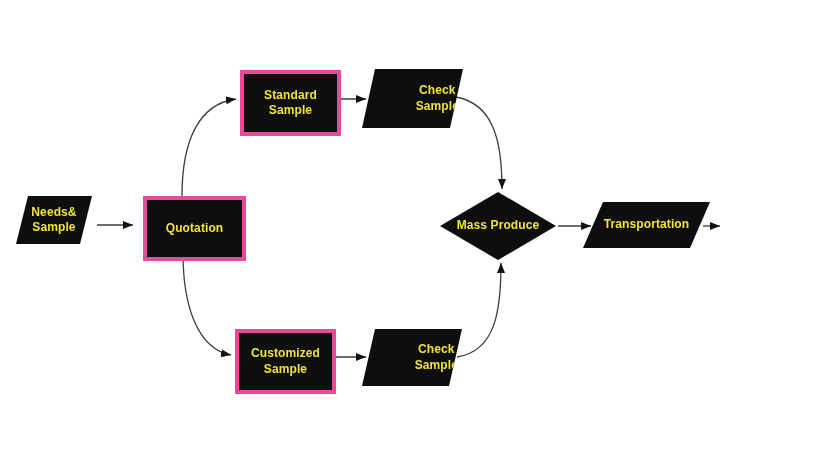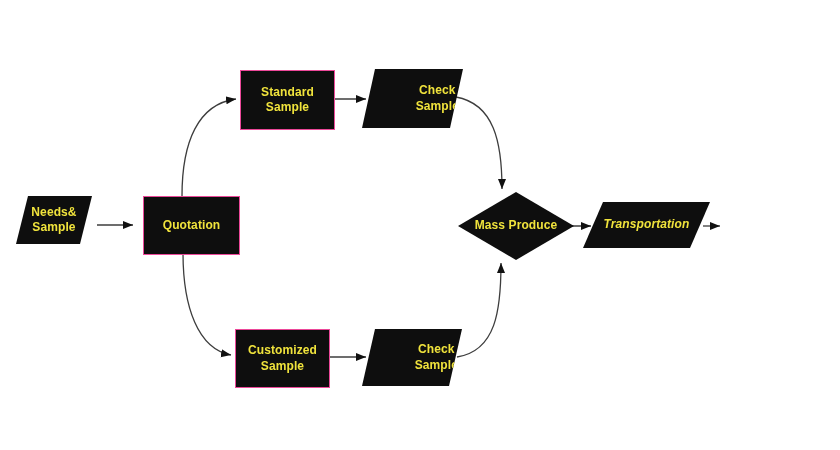--- a/index.html
+++ b/index.html
@@ -31,36 +31,36 @@
     text-align: center;
     font-weight: bold;
     font-size: 12px;
     line-height: 1.28;
     letter-spacing: 0.1px;
   }
   .node .label {
     white-space: pre-line;
     padding: 2px 4px;
   }
-  .shape-rect { border: 1px solid #ec4899; }
+  .shape-rect { border: 4px solid #ec4899; }
   .shape-para-12 { clip-path: polygon(12px 0, 100% 0, calc(100% - 12px) 100%, 0 100%); }
   .shape-para-13 { clip-path: polygon(13px 0, 100% 0, calc(100% - 13px) 100%, 0 100%); justify-content: flex-end; }
   .shape-para-20 { clip-path: polygon(20px 0, 100% 0, calc(100% - 20px) 100%, 0 100%); }
   .shape-diamond { clip-path: polygon(50% 0, 100% 50%, 50% 100%, 0 50%); }
   .shape-terminator { border-radius: 25px; border: 1px solid #000; }
 
   
   #n-needs       { left: 16px;  top: 196px; width: 76px;  height: 48px; }
   #n-quotation   { left: 143px; top: 196px; width: 95px;  height: 57px; }
   #n-standard    { left: 240px; top: 70px;  width: 93px;  height: 58px; }
   #n-check-top   { left: 362px; top: 69px;  width: 101px; height: 59px; }
   #n-customized  { left: 235px; top: 329px; width: 93px;  height: 57px; }
   #n-check-bot   { left: 362px; top: 329px; width: 100px; height: 57px; }
-  #n-mass        { left: 458px; top: 192px; width: 116px; height: 68px; }
-  #n-transport   { left: 583px; top: 202px; width: 127px; height: 46px; font-style: italic; }
+  #n-mass        { left: 440px; top: 192px; width: 116px; height: 68px; }
+  #n-transport   { left: 583px; top: 202px; width: 127px; height: 46px; }
   #n-after       { left: 722px; top: 200px; width: 88px;  height: 52px; }
 </style>
 </head>
 <body>
 
 <div class="canvas">
 
   <svg class="edges-layer" viewBox="0 0 840 450" xmlns="http://www.w3.org/2000/svg">
     <defs>
       <marker id="arrow" markerWidth="11" markerHeight="9" refX="10" refY="4" orient="auto" markerUnits="userSpaceOnUse">

